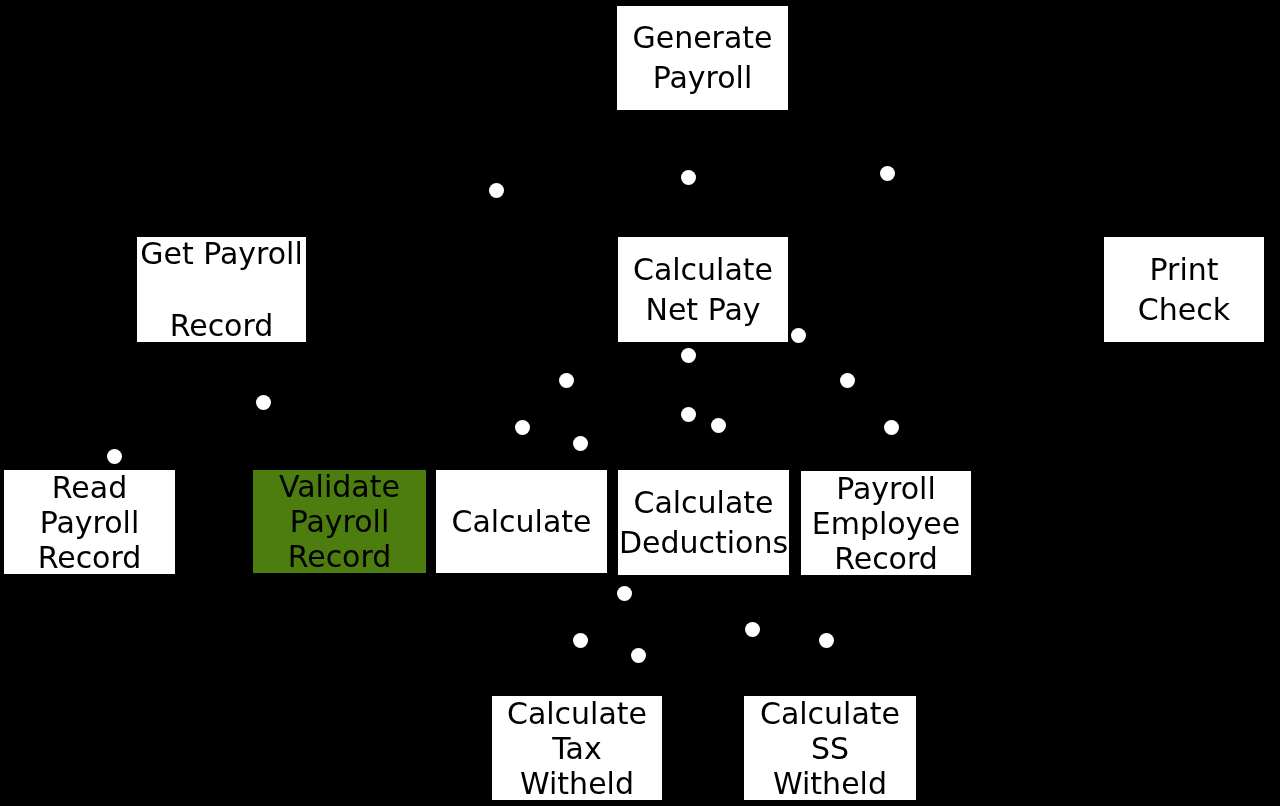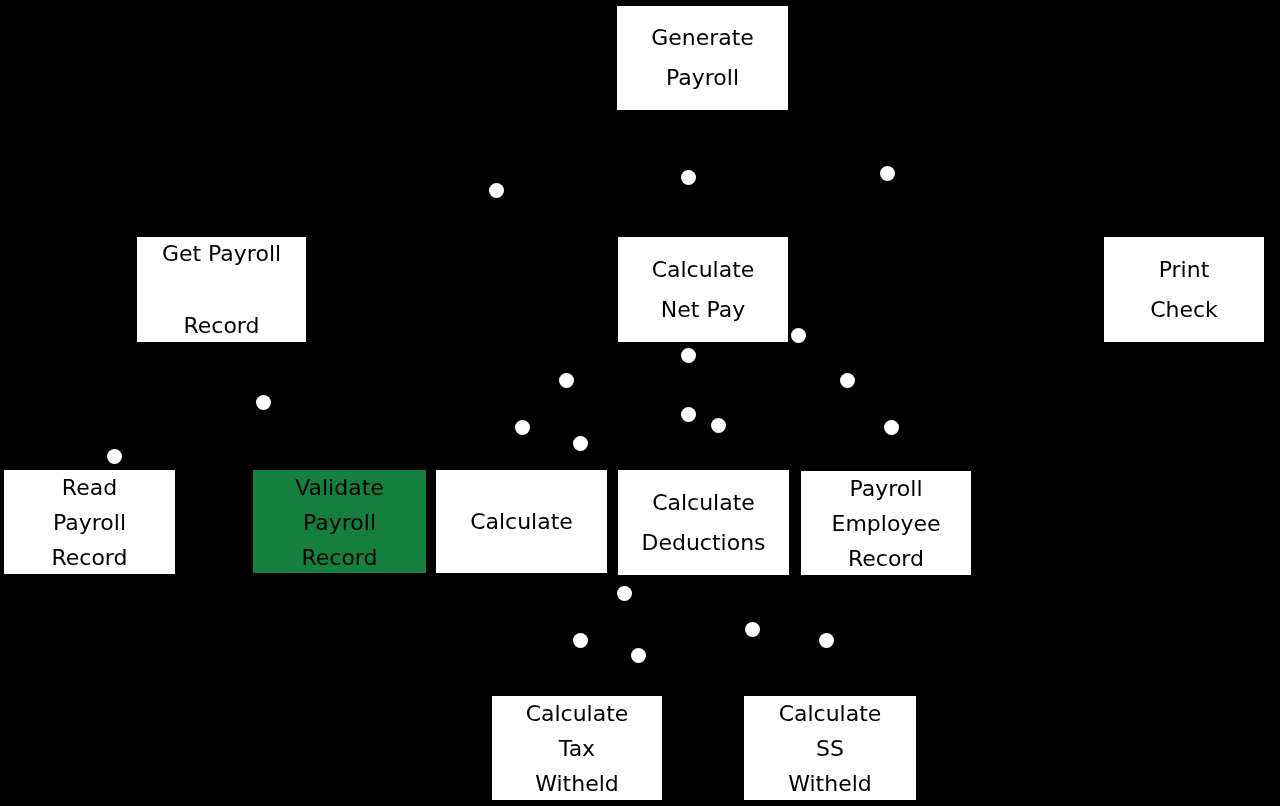--- a/index.html
+++ b/index.html
@@ -14,27 +14,26 @@
     overflow: hidden;
     font-family: "DejaVu Sans", "Liberation Sans", sans-serif;
   }
   .node {
     position: absolute;
     display: flex;
     flex-direction: column;
     align-items: center;
     justify-content: center;
     text-align: center;
-    font-size: 22px;
+    font-size: 30px;
     line-height: 40px;
     white-space: nowrap;
   }
   .node.lines-3 {
     line-height: 35px;
-    justify-content: space-between;
   }
   .dot {
     position: absolute;
     width: 15px;
     height: 15px;
     border-radius: 50%;
   }
 </style>
 </head>
 <body>
@@ -54,21 +53,21 @@
     </div>
     <div class="node lines-2" style="left: 1104px; top: 237px; width: 160px; height: 105px; background: rgb(255, 255, 255); color: rgb(0, 0, 0);">
       <div>Print</div>
       <div>Check</div>
     </div>
     <div class="node lines-3" style="left: 4px; top: 470px; width: 171px; height: 104px; background: rgb(255, 255, 255); color: rgb(0, 0, 0);">
       <div>Read</div>
       <div>Payroll</div>
       <div>Record</div>
     </div>
-    <div class="node lines-3" style="left: 253px; top: 470px; width: 173px; height: 103px; background: #15803d; color: rgb(0, 0, 0);">
+    <div class="node lines-3" style="left: 253px; top: 470px; width: 173px; height: 103px; background: #4d7c0f; color: rgb(0, 0, 0);">
       <div>Validate</div>
       <div>Payroll</div>
       <div>Record</div>
     </div>
     <div class="node lines-2" style="left: 436px; top: 470px; width: 171px; height: 103px; background: rgb(255, 255, 255); color: rgb(0, 0, 0);">
       <div>Calculate</div>
     </div>
     <div class="node lines-2" style="left: 618px; top: 470px; width: 171px; height: 105px; background: rgb(255, 255, 255); color: rgb(0, 0, 0);">
       <div>Calculate</div>
       <div>Deductions</div>

